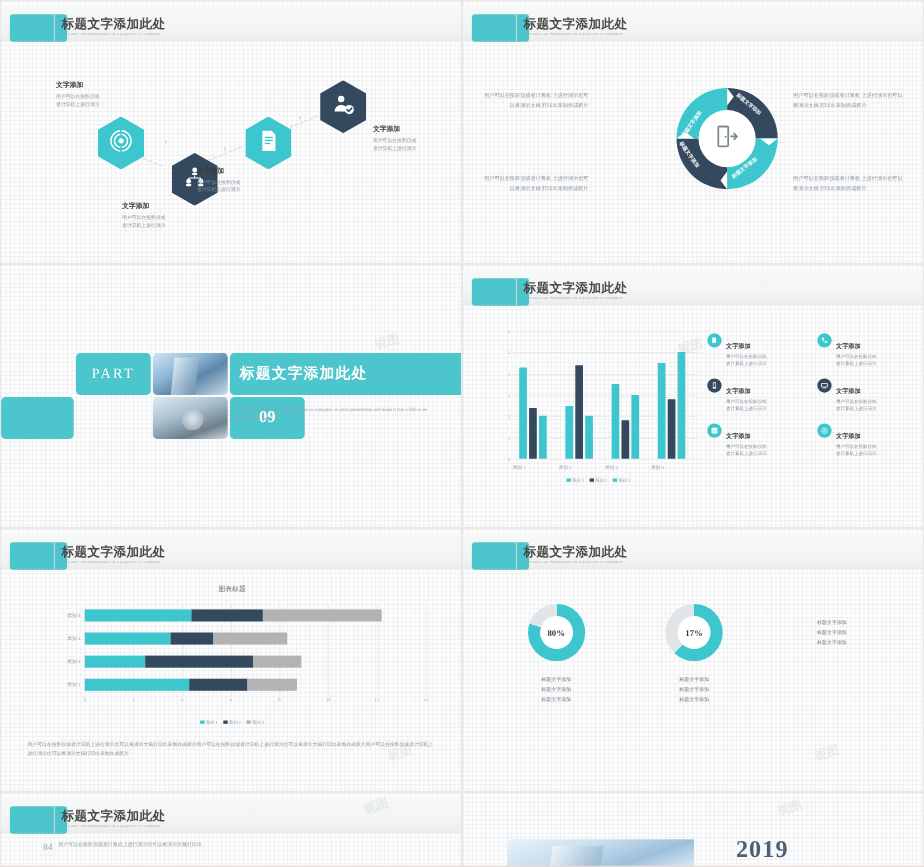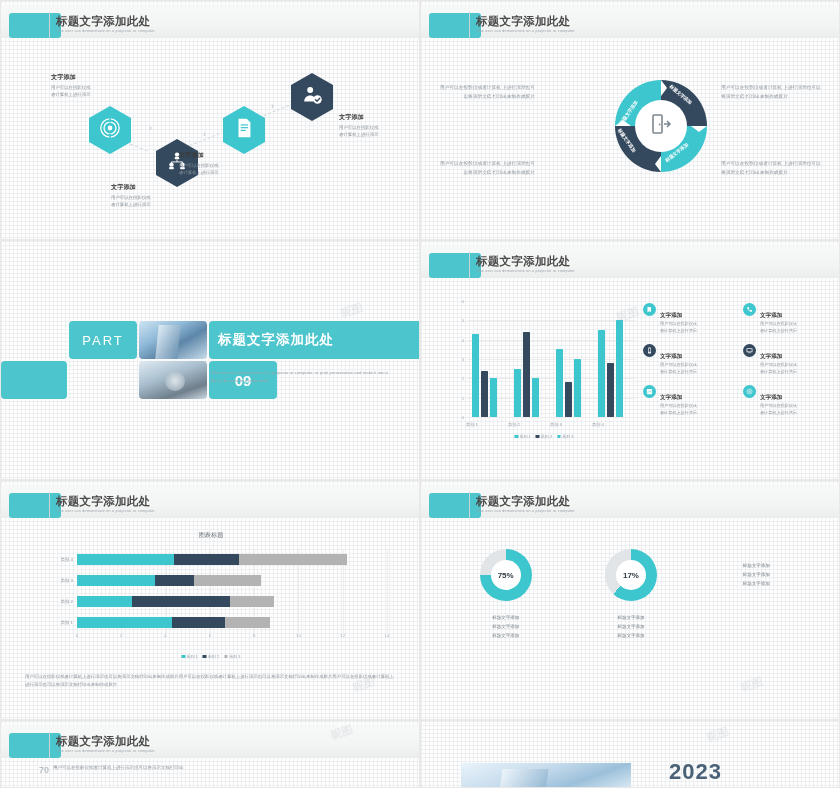--- a/index.html
+++ b/index.html
@@ -2,21 +2,21 @@
 <html><head>
 <meta charset="utf-8">
 <style>
   * { box-sizing: border-box; margin:0; padding:0; }
   body {
     width: 840px; height: 788px;
     background: #ffffff;
     font-family: "Liberation Sans", sans-serif;
     overflow: hidden;
   }
-  .sheet { position: relative; width: 840px; height: 788px; background:#b91c1c; }
+  .sheet { position: relative; width: 840px; height: 788px; background:#b91c1c;font-family:Liberation Serif, serif; }
 
   .slide {
     position: absolute;
     width: 420px; height: 240px;
     background:
       linear-gradient(to right, rgba(170,180,190,.16) 1px, transparent 1px) 0 0 / 4px 4px,
       linear-gradient(to bottom, rgba(170,180,190,.16) 1px, transparent 1px) 0 0 / 4px 4px,
       #fdfdfd;
     overflow: hidden;
     border: 1px solid #e8e8e8;
@@ -520,22 +520,22 @@
 
   <div class="slide s6">
     <div class="hdr">
       <div class="hdr-chip"></div>
       <div class="hdr-bar"></div>
       <div class="hdr-title">标题文字添加此处</div>
       <div class="hdr-sub">The user can demonstrate on a projector or computer</div>
     </div>
     <div class="dgroup" id="dgroup">
         <div class="dcell">
-          <div class="donut" style="background:conic-gradient(#3DC6CE 0deg 270deg,#E2E5E7 270deg 360deg)">
-            <div class="dhole">75%</div>
+          <div class="donut" style="background:conic-gradient(#3DC6CE 0deg 288deg,#E2E5E7 288deg 360deg)">
+            <div class="dhole">80%</div>
           </div>
           <div class="dcap" style="white-space:pre-line">标题文字添加
 标题文字添加
 标题文字添加</div>
         </div>
         <div class="dcell">
           <div class="donut" style="background:conic-gradient(#3DC6CE 0deg 223.20000000000002deg,#E2E5E7 223.20000000000002deg 360deg)">
             <div class="dhole">17%</div>
           </div>
           <div class="dcap" style="white-space:pre-line">标题文字添加
@@ -551,24 +551,24 @@
     <div class="wm" style="left:320px; top:196px;">昵图</div>
   </div>
 
   <div class="slide s7">
     <div class="hdr">
       <div class="hdr-chip"></div>
       <div class="hdr-bar"></div>
       <div class="hdr-title">标题文字添加此处</div>
       <div class="hdr-sub">The user can demonstrate on a projector or computer</div>
     </div>
-    <div class="quote-mark">70</div>
+    <div class="quote-mark">84</div>
     <div class="quote-txt">用户可以在投影仪或者计算机上进行演示也可以将演示文稿打印出</div>
     <div class="wm" style="left:330px; top:4px;">昵图</div>
   </div>
 
   <div class="slide s8">
     <div class="cov-img"></div>
-    <div class="cov-year">2023</div>
+    <div class="cov-year">2019</div>
     <div class="wm" style="left:286px; top:6px;">昵图</div>
   </div>
 
 </div>
 
 </body></html>

